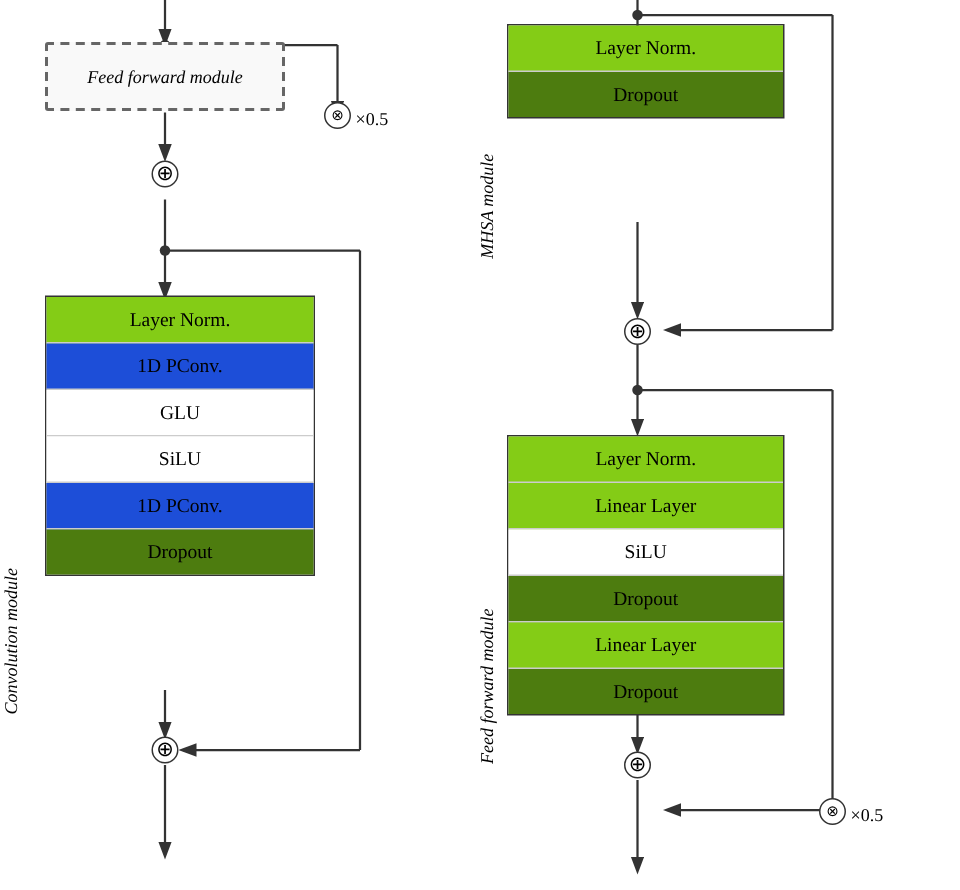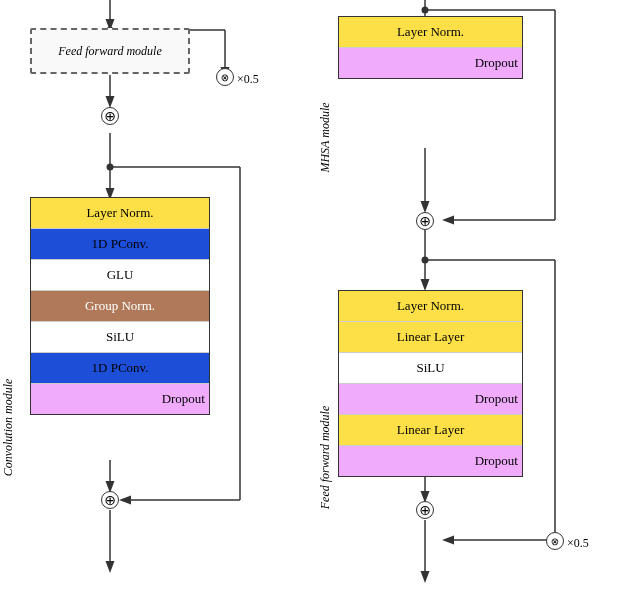--- a/index.html
+++ b/index.html
@@ -26,26 +26,26 @@
     }
 
     .layer-block {
       text-align: center;
       padding: 7px 4px;
       font-size: 13px;
       border-bottom: 1px solid #ccc;
     }
     .layer-block:last-child { border-bottom: none; }
 
-    .bg-green { background: #fde047; }
+    .bg-green { background: #84cc16; }
     .bg-pink { background: #1d4ed8; }
     .bg-white { background: #ffffff; }
     .bg-blue { background: #93b4e8; }
     .bg-brown { background: #b07a5a; color: white; }
-    .bg-lavender { background: #f0abfc; text-align: right; }
+    .bg-lavender { background: #4d7c0f; }
 
     
     .ff-module-box {
       position: absolute;
       left: 30px;
       top: 28px;
       width: 155px;
       height: 44px;
       border: 2px dashed #666;
       border-radius: 2px;
@@ -191,21 +191,20 @@
 
   <div class="circle-plus" style="left:101px; top:107px;">
     <span>⊕</span>
   </div>
 
   <div style="position:absolute; left:20px; top:197px; width:200px;">
     <div class="conv-box">
       <div class="layer-block bg-green">Layer Norm.</div>
       <div class="layer-block bg-pink">1D PConv.</div>
       <div class="layer-block bg-white">GLU</div>
-      <div class="layer-block bg-brown">Group Norm.</div>
       <div class="layer-block bg-white">SiLU</div>
       <div class="layer-block bg-pink">1D PConv.</div>
       <div class="layer-block bg-lavender">Dropout</div>
     </div>
   </div>
 
   <div class="vert-label" style="left:8px; top:420px; transform: rotate(-90deg) translateX(-50%); transform-origin: left center;">
     <span>Convolution module</span>
   </div>
 

